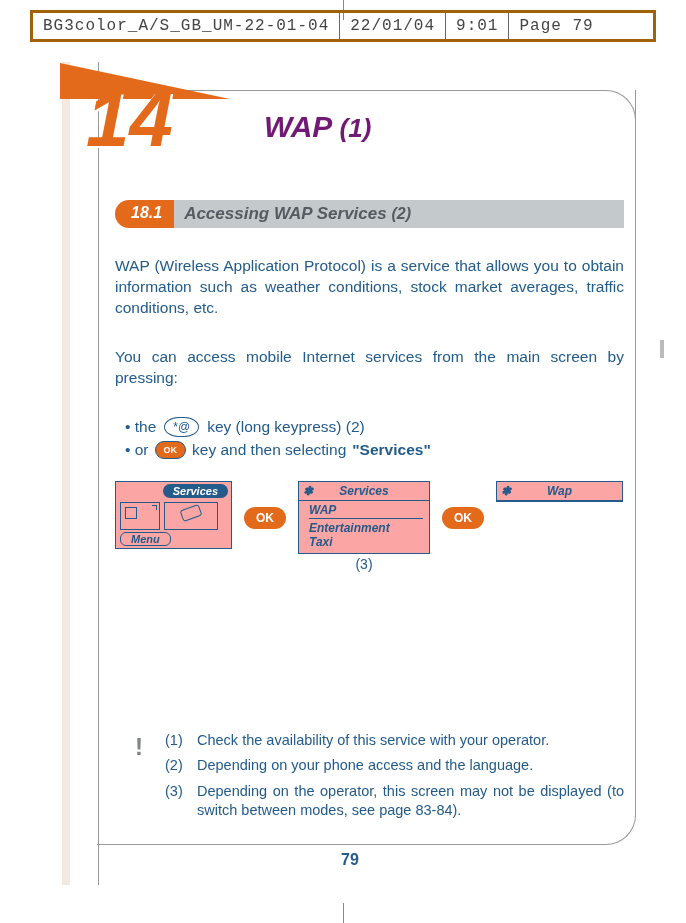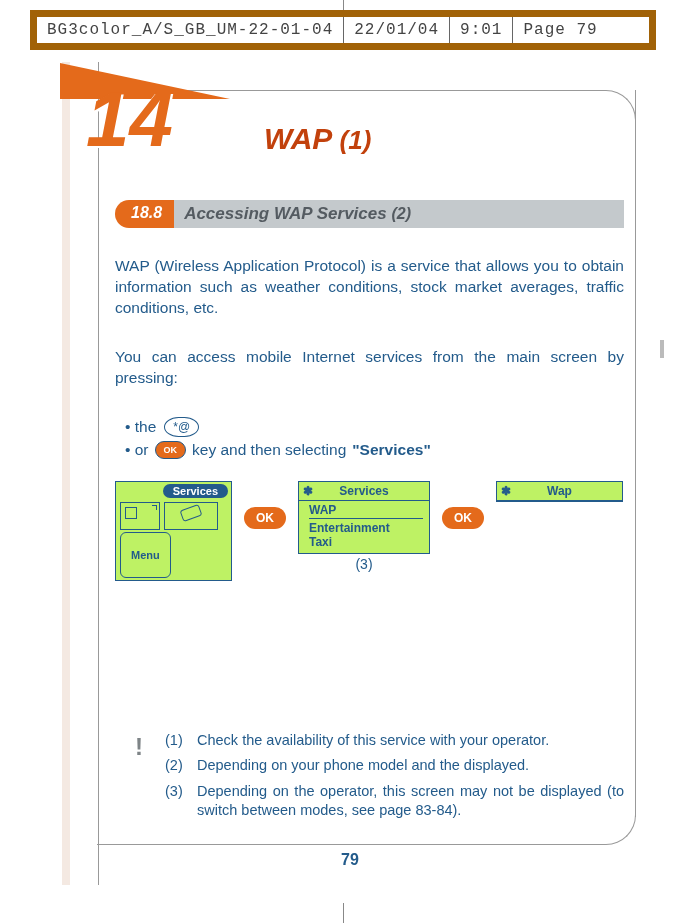--- a/index.html
+++ b/index.html
@@ -11,21 +11,21 @@
     width: 686px;
     height: 923px;
     position: relative;
     overflow: hidden;
   }
   .crop-header {
     position: absolute;
     top: 10px;
     left: 30px;
     right: 30px;
-    border: 7px solid #a16207;
+    border: 3px solid #a16207;
     display: flex;
     font-family: "Courier New", monospace;
     font-size: 16px;
     letter-spacing: 1px;
     color: #444;
   }
   .crop-header div {
     padding: 4px 10px;
     border-right: 1px solid #666;
   }
@@ -85,22 +85,22 @@
     font-style: italic;
     color: #e46a1b;
     text-shadow: 2px 2px 0 #fff, -2px 2px 0 #fff;
     position: relative;
     z-index: 4;
     line-height: 0.75;
   }
   .chapter-title {
     position: absolute;
     left: 264px;
-    top: 122px;
-    color: #c2410c;
+    top: 110px;
+    color: #701a75;
     font-weight: 900;
     font-style: italic;
     font-size: 30px;
   }
   .chapter-title .suffix {
     font-weight: 700;
     font-size: 26px;
   }
 
   .content {
@@ -188,24 +188,25 @@
   }
 
   .screens-row {
     display: flex;
     align-items: flex-start;
     gap: 12px;
     margin-top: 22px;
   }
   .screen-box {
     border: 1.5px solid #235b8b;
-    background: #bef264;
+    background: #fca5a5;
     font-size: 12px;
     color: #235b8b;
     font-weight: 700;
+    font-style: italic;
   }
   .screen-box.sb1 { width: 115px; }
   .screen-box.sb2 { width: 130px; }
   .screen-box.sb3 { width: 125px; }
 
   .sb1 .top {
     display:flex; justify-content:flex-end;
   }
   .sb1 .top .pill {
     background:#235b8b; color:#fff; border-radius:8px; padding:1px 10px; margin:2px 3px 2px 3px; font-size:11px;
@@ -218,21 +219,21 @@
     content:''; position:absolute; top:4px; left:4px; width:10px; height:10px; border:1px solid #235b8b;
   }
   .sb1 .mid .box1::after {
     content:''; position:absolute; top:2px; right:2px; width:4px; height:4px; border-top:1px solid #235b8b; border-right:1px solid #235b8b;
   }
   .sb1 .mid .box2 { width:52px; height:26px; border:1.5px solid #235b8b; position:relative;}
   .sb1 .mid .box2::before {
     content:''; position:absolute; top:4px; left:16px; width:18px; height:10px; border:1px solid #235b8b; transform:rotate(-20deg); border-radius:3px;
   }
   .sb1 .bot { padding:0 4px 2px 4px;}
-  .sb1 .bot .menu-pill { border:1.5px solid #235b8b; border-radius:6px; padding:16px 10px; display:inline-block; font-size:11px;}
+  .sb1 .bot .menu-pill { border:1.5px solid #235b8b; border-radius:6px; padding:0 10px; display:inline-block; font-size:11px;}
 
   .sb2 .hdr, .sb3 .hdr {
     text-align:center; border-bottom:1px solid #235b8b; padding:2px 0; position:relative;
   }
   .sb2 .hdr .ic, .sb3 .hdr .ic {
     position:absolute; left:4px; top:2px; font-size:12px;
   }
   .sb2 .rows, .sb3 .rows { padding:2px 6px 4px 10px; }
   .sb2 .sel { border-bottom:1px solid #235b8b; margin-bottom:2px; padding-bottom:1px;}
   .sb-caption { text-align:center; color:#235b8b; font-size:14px; margin-top:2px;}
@@ -323,33 +324,34 @@
   <span class="chapter-number">14</span>
 </div>
 <div class="chapter-title">
   <span>WAP</span>
   <span class="suffix">(1)</span>
 </div>
 
 <div class="content">
 
   <div class="section-bar">
-    <div class="section-num">18.8</div>
+    <div class="section-num">18.1</div>
     <div class="section-title-bar">
       <span>Accessing WAP Services</span>
       <span class="suffix">(2)</span>
     </div>
   </div>
 
   <div class="para">WAP (Wireless Application Protocol) is a service that allows you to obtain information such as weather conditions, stock market averages, traffic conditions, etc.</div>
   <div class="para">You can access mobile Internet services from the main screen by pressing:</div>
 
   <div class="bullet">
     <span>• the</span>
     <span class="key">*@</span>
+    <span>key (long keypress) (2)</span>
   </div>
   <div class="bullet">
     <span>• or</span>
     <span class="key-ok">OK</span>
     <span>key and then selecting</span>
     <span class="bold">"Services"</span>
   </div>
 
   <div class="screens-row">
 
@@ -403,21 +405,21 @@
 
 <div class="footer-note">
   <span class="bang">!</span>
   <ol>
     <li>
       <span class="num">(1)</span>
       <span>Check the availability of this service with your operator.</span>
     </li>
     <li>
       <span class="num">(2)</span>
-      <span>Depending on your phone model and the displayed.</span>
+      <span>Depending on your phone access and the language.</span>
     </li>
     <li>
       <span class="num">(3)</span>
       <span>Depending on the operator, this screen may not be displayed (to switch between modes, see page 83-84).</span>
     </li>
   </ol>
 </div>
 
 <div class="page-num">79</div>
 

